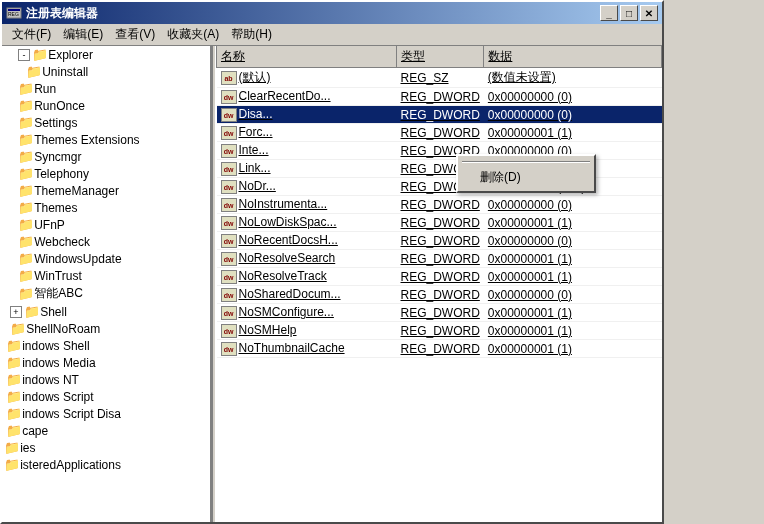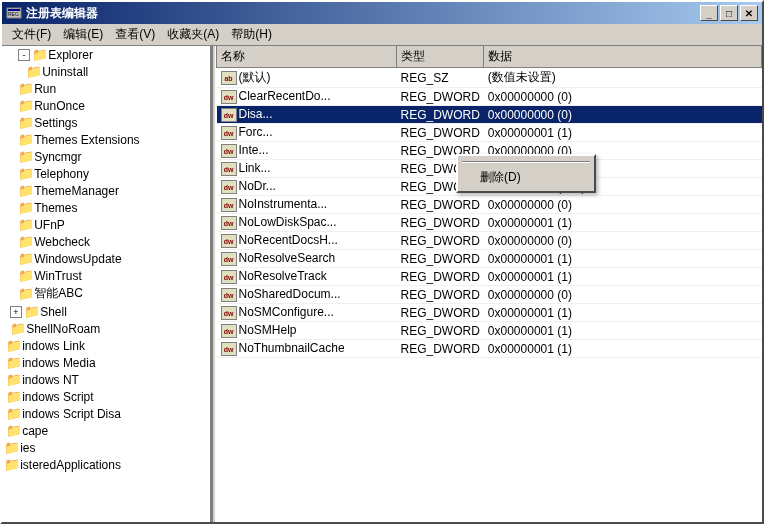--- a/index.html
+++ b/index.html
@@ -7,21 +7,21 @@
       width: 764px;
       height: 524px;
       font-family: 'SimSun', 'MS UI Gothic', Tahoma, Arial, sans-serif;
       font-size: 12px;
       background: #d4d0c8;
       overflow: hidden;
     }
 
     
     .window {
-      width: 764px;
+      width: 664px;
       height: 524px;
       border: 2px solid #ffffff;
       border-right-color: #4a4a4a;
       border-bottom-color: #4a4a4a;
       background: #d4d0c8;
       display: flex;
       flex-direction: column;
     }
 
     
@@ -130,20 +130,21 @@
     }
 
     
     .right-panel {
       flex: 1;
       display: flex;
       flex-direction: column;
       background: white;
       overflow: hidden;
       position: relative;
+      text-decoration: underline;
     }
 
     
     .reg-table {
       width: 100%;
       border-collapse: collapse;
       font-size: 12px;
     }
     .reg-table thead tr {
       background: #d4d0c8;
@@ -343,21 +344,21 @@
         <span class="expand-icon">+</span>
         <span class="folder-yellow">📁</span>
         <span>Shell</span>
       </div>
       <div class="tree-item" style="padding-left: 8px;">
         <span class="folder-yellow">📁</span>
         <span>ShellNoRoam</span>
       </div>
       <div class="tree-item" style="padding-left: 4px;">
         <span class="folder-yellow">📁</span>
-        <span>indows Link</span>
+        <span>indows Shell</span>
       </div>
       <div class="tree-item" style="padding-left: 4px;">
         <span class="folder-yellow">📁</span>
         <span>indows Media</span>
       </div>
       <div class="tree-item" style="padding-left: 4px;">
         <span class="folder-yellow">📁</span>
         <span>indows NT</span>
       </div>
       <div class="tree-item" style="padding-left: 4px;">

